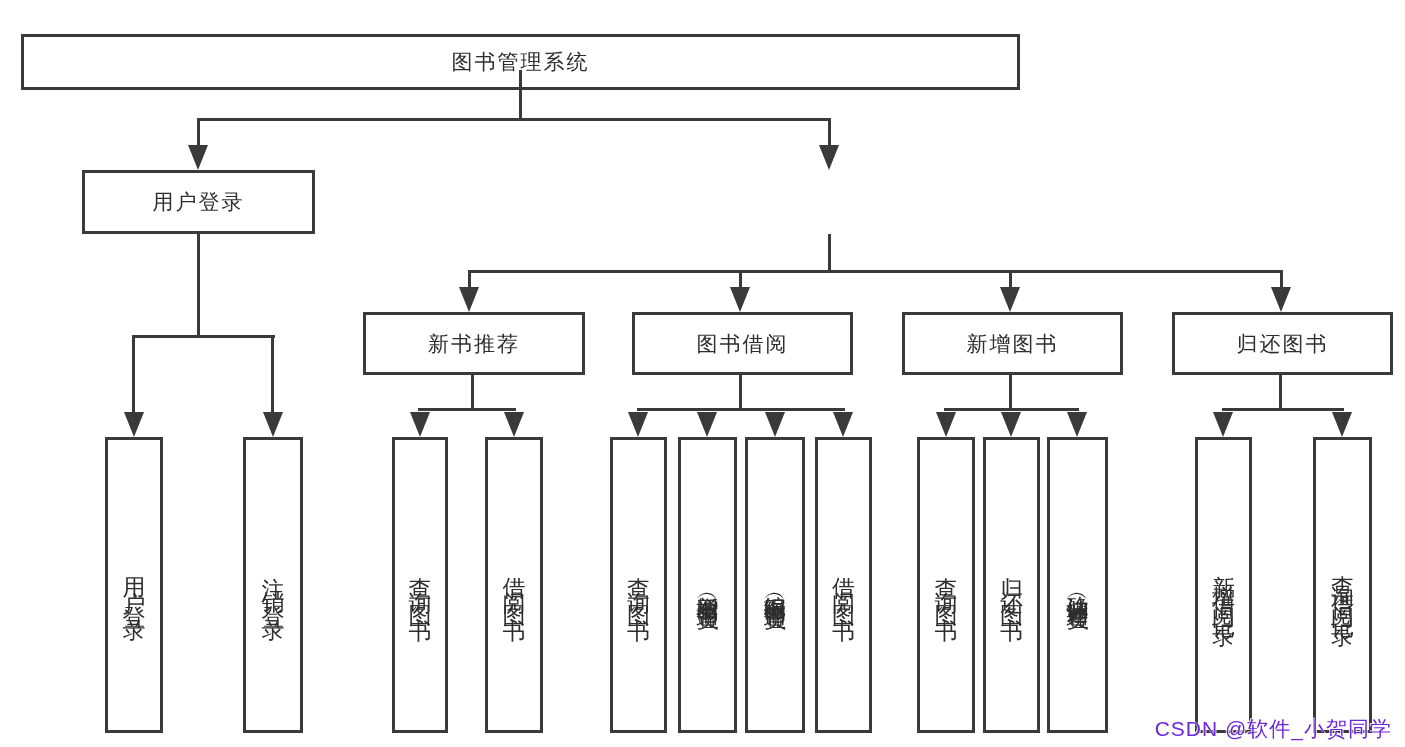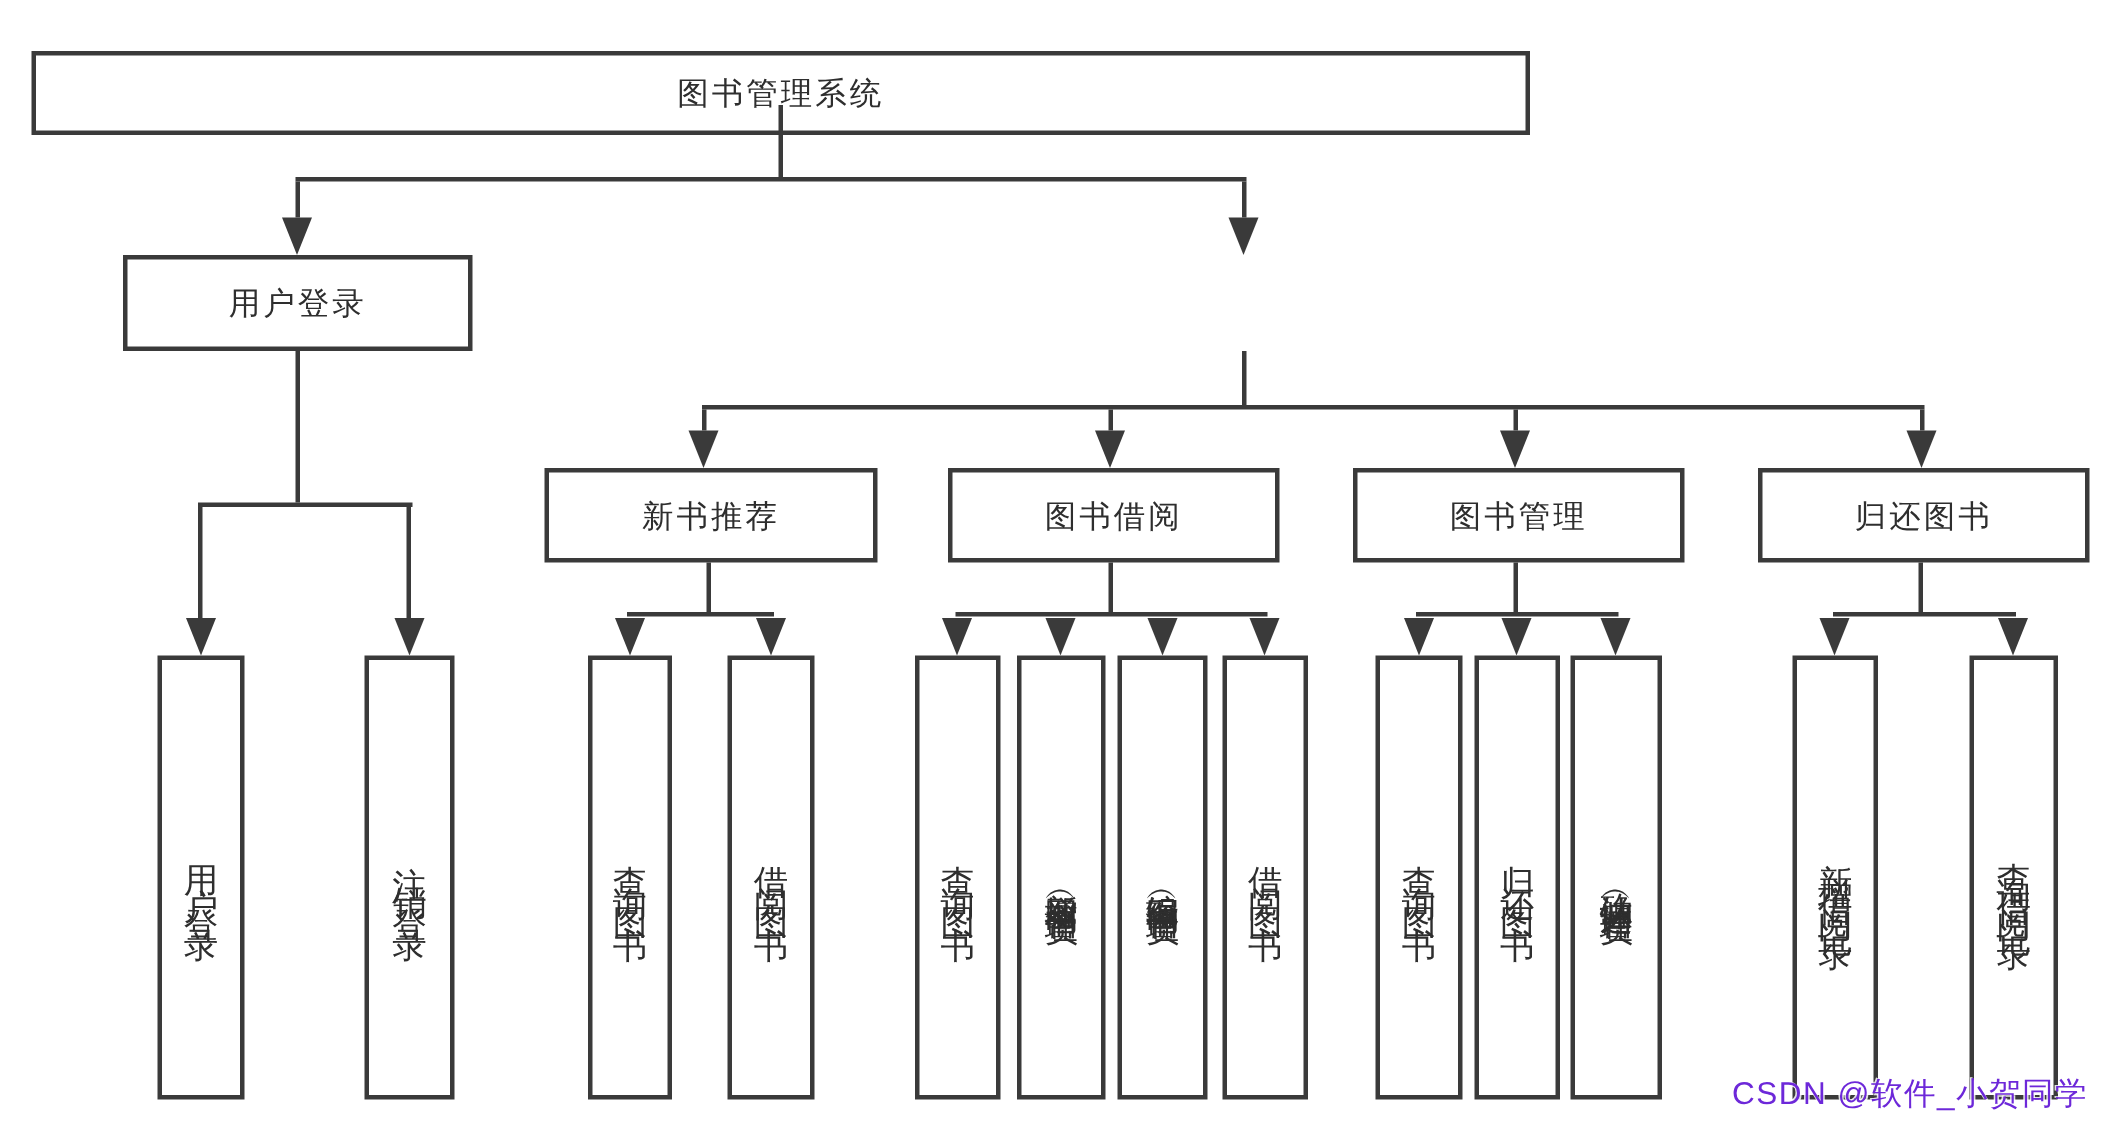--- a/index.html
+++ b/index.html
@@ -36,21 +36,21 @@
 <body>
 
 <div class="canvas">
 
   <div class="box" style="left:21px;top:14px;width:999px;height:56px;margin-top:20px;">图书管理系统</div>
 
   <div class="box" style="left:82px;top:170px;width:233px;height:64px;">用户登录</div>
 
   <div class="box" style="left:363px;top:312px;width:222px;height:63px;">新书推荐</div>
   <div class="box" style="left:632px;top:312px;width:221px;height:63px;">图书借阅</div>
-  <div class="box" style="left:902px;top:312px;width:221px;height:63px;">图书管理</div>
+  <div class="box" style="left:902px;top:312px;width:221px;height:63px;">新增图书</div>
   <div class="box" style="left:1172px;top:312px;width:221px;height:63px;">归还图书</div>
 
   <div class="box vbox" style="left:105px;top:437px;width:58px;height:296px;">用户登录</div>
   <div class="box vbox" style="left:243px;top:437px;width:60px;height:296px;">注销登录</div>
 
   <div class="box vbox" style="left:392px;top:437px;width:56px;height:296px;">查询图书</div>
   <div class="box vbox" style="left:485px;top:437px;width:58px;height:296px;">借阅图书</div>
 
   <div class="box vbox" style="left:610px;top:437px;width:57px;height:296px;">查询图书</div>
   <div class="box vbox ls-tight" style="left:678px;top:437px;width:59px;height:296px;">新增图书（管理员）</div>

